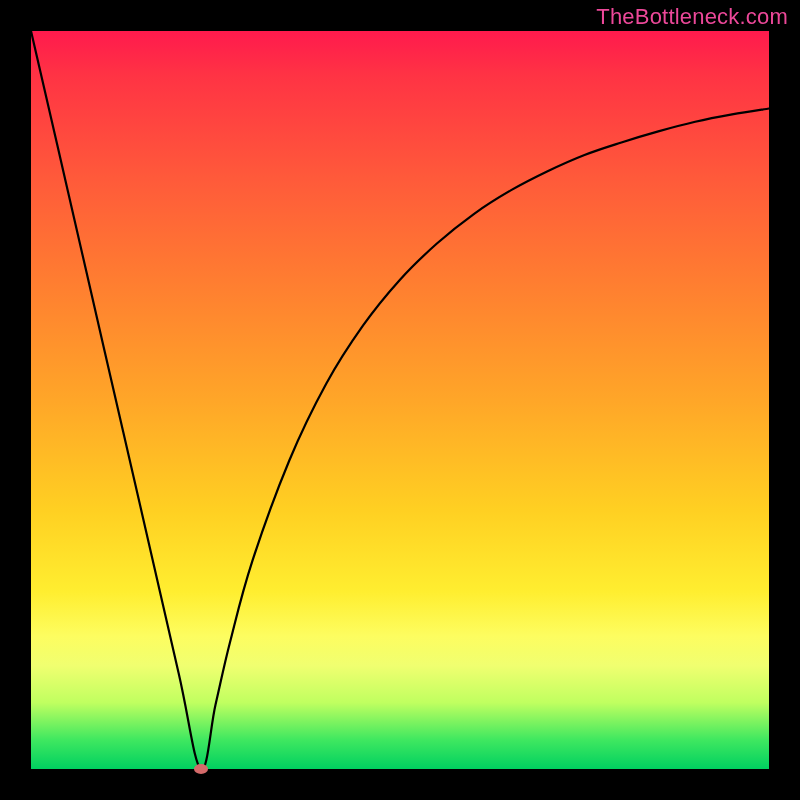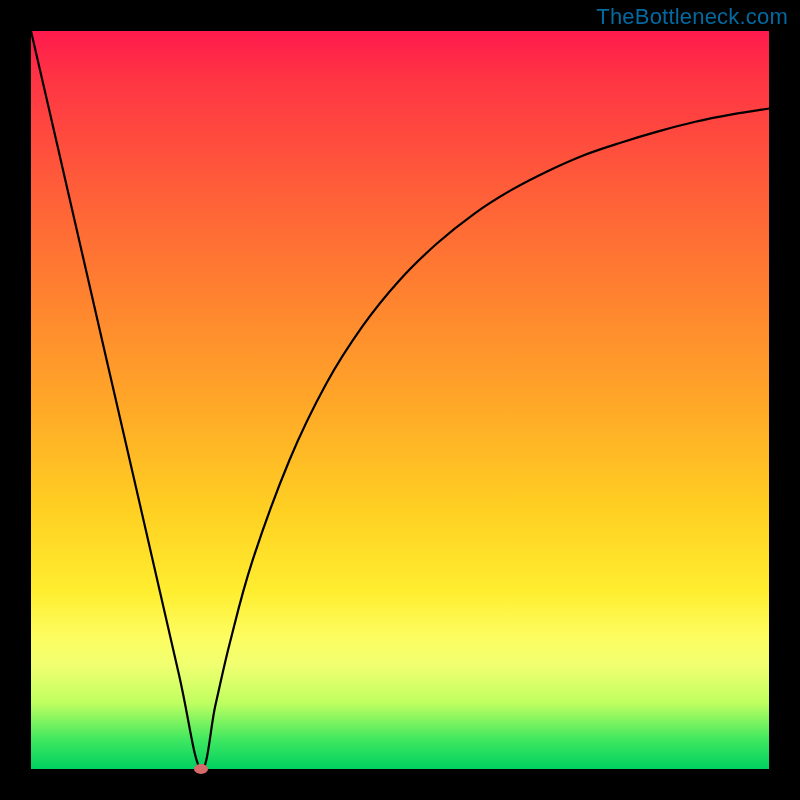--- a/index.html
+++ b/index.html
@@ -37,21 +37,21 @@
       #f0ff70 86%,
       #c0ff60 91%,
       #40e860 96%,
       #00d060 100%
     );
   }
   .watermark {
     position: absolute;
     top: 4px;
     right: 12px;
-    color: #0369a1;
+    color: #ec4899;
     font-size: 22px;
     font-weight: 500;
     letter-spacing: 0.2px;
     z-index: 10;
   }
   svg.curve {
     position: absolute;
     left: 0;
     top: 0;
     width: 738px;

